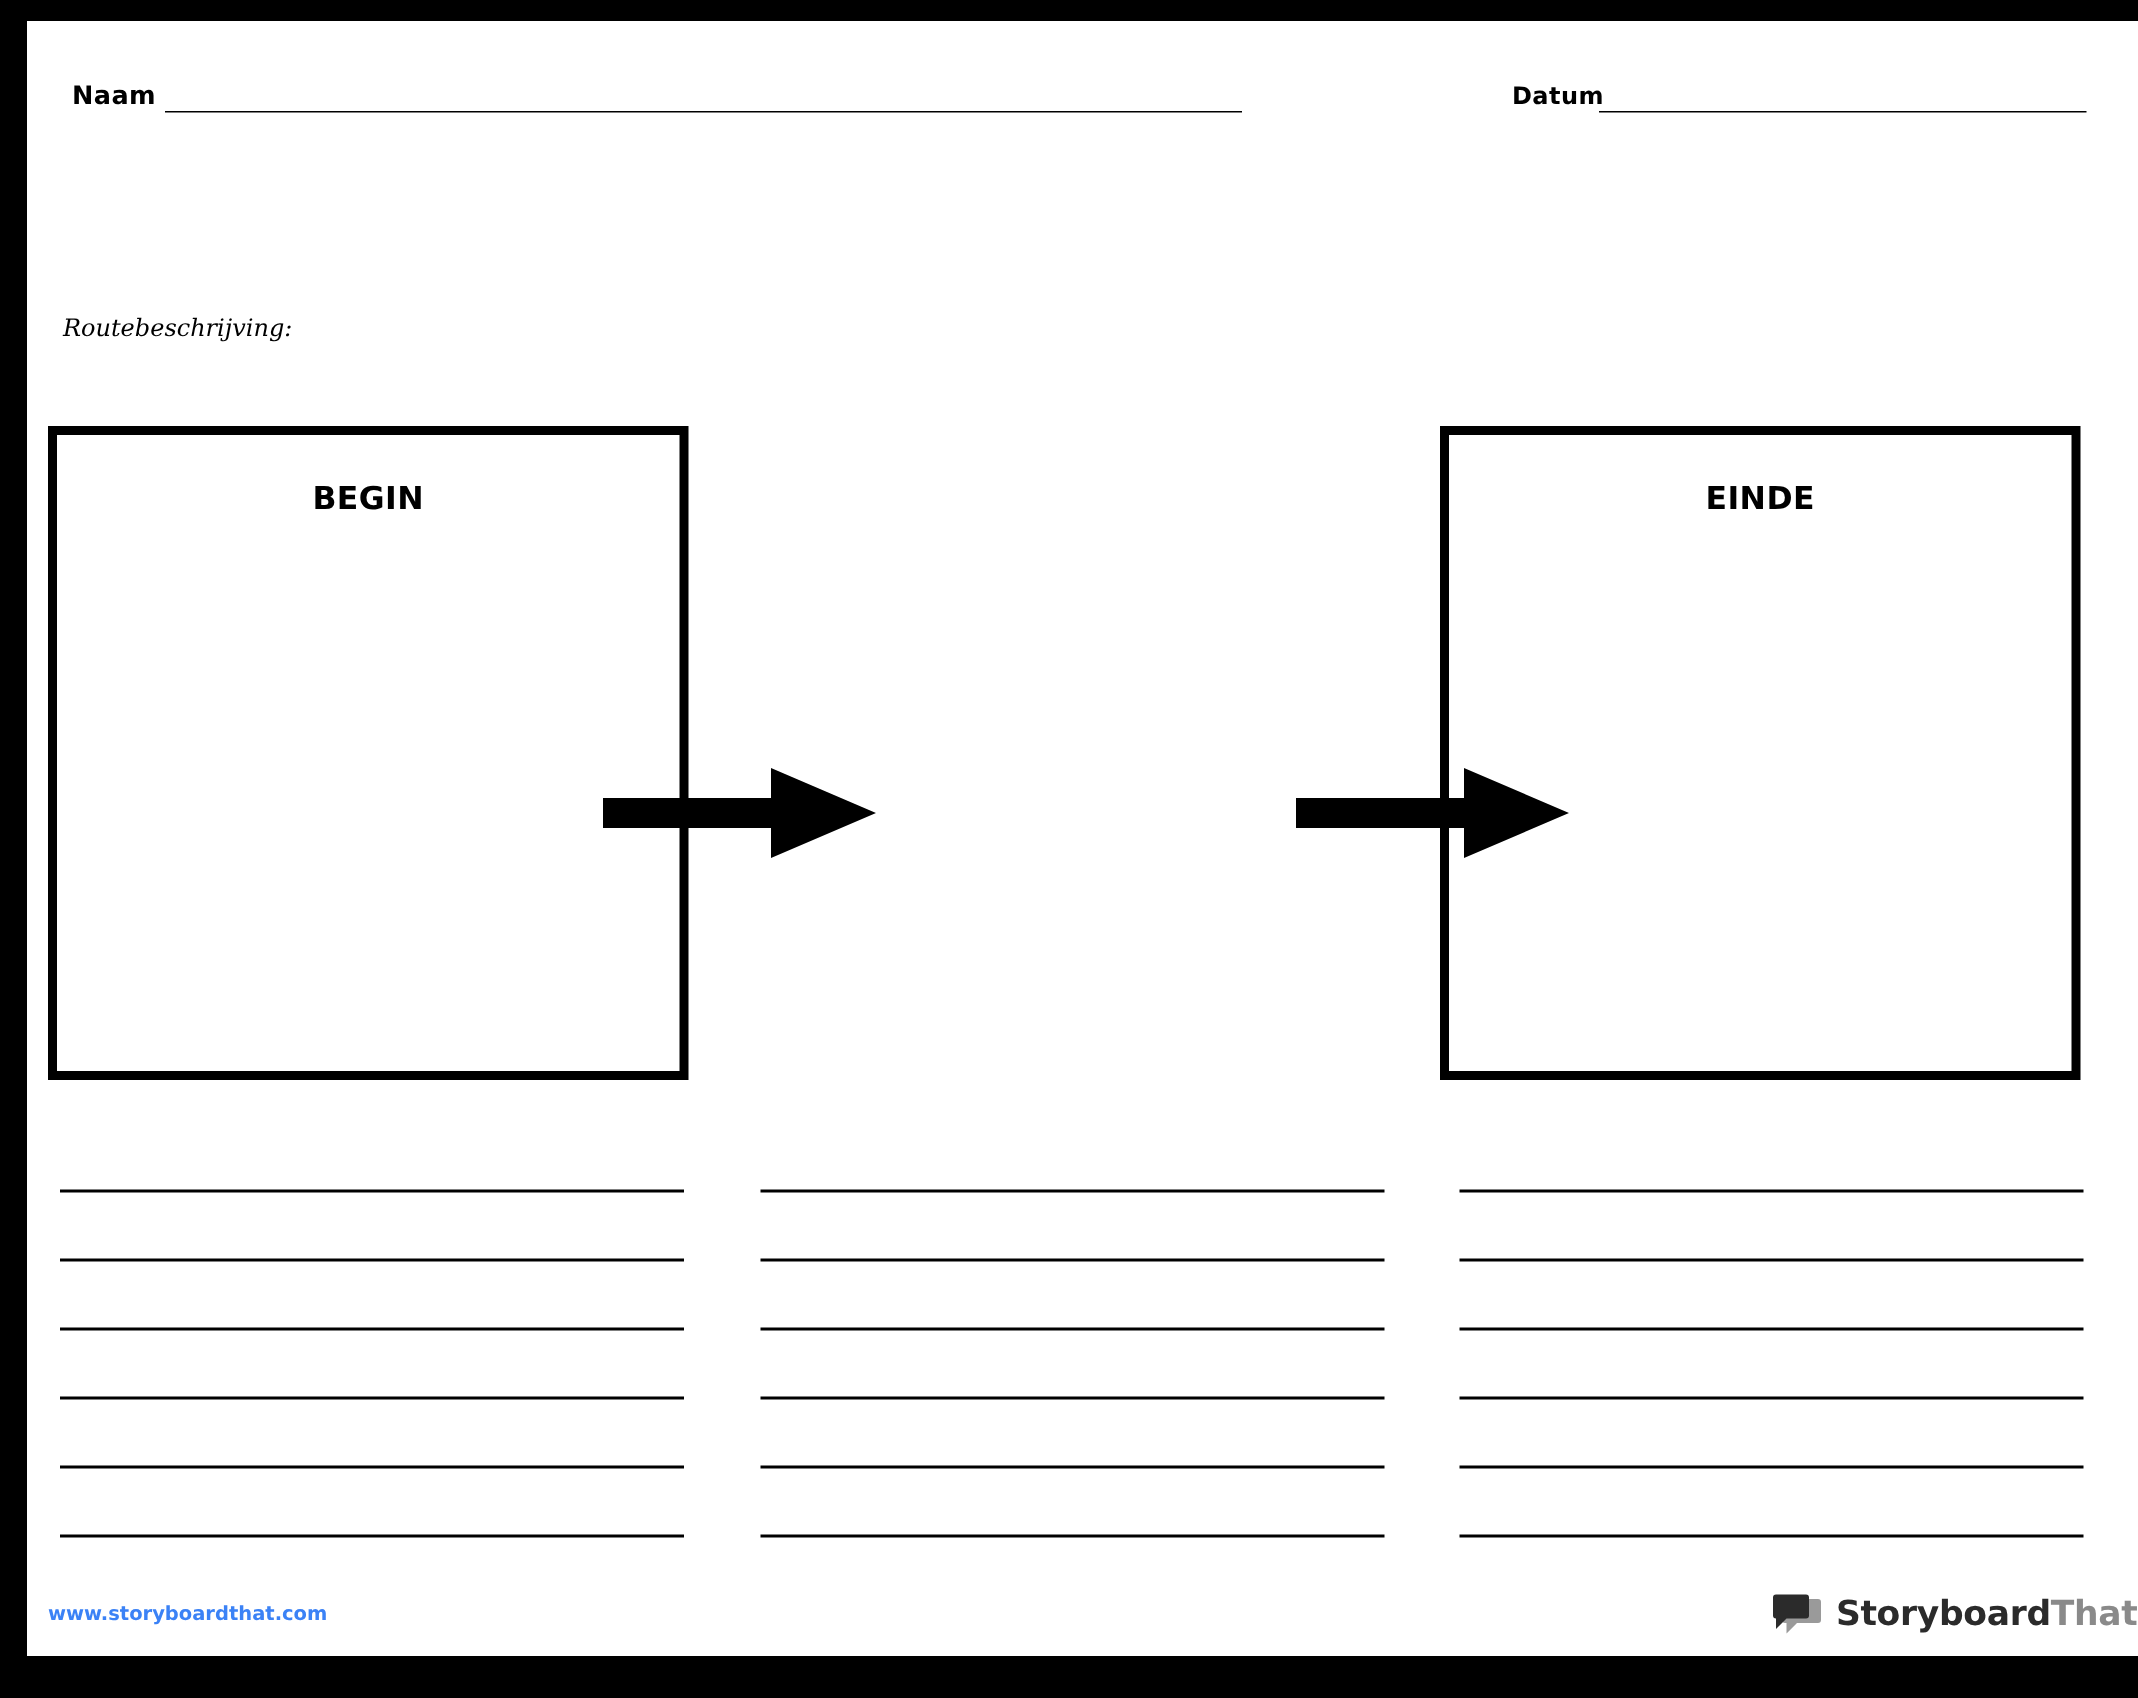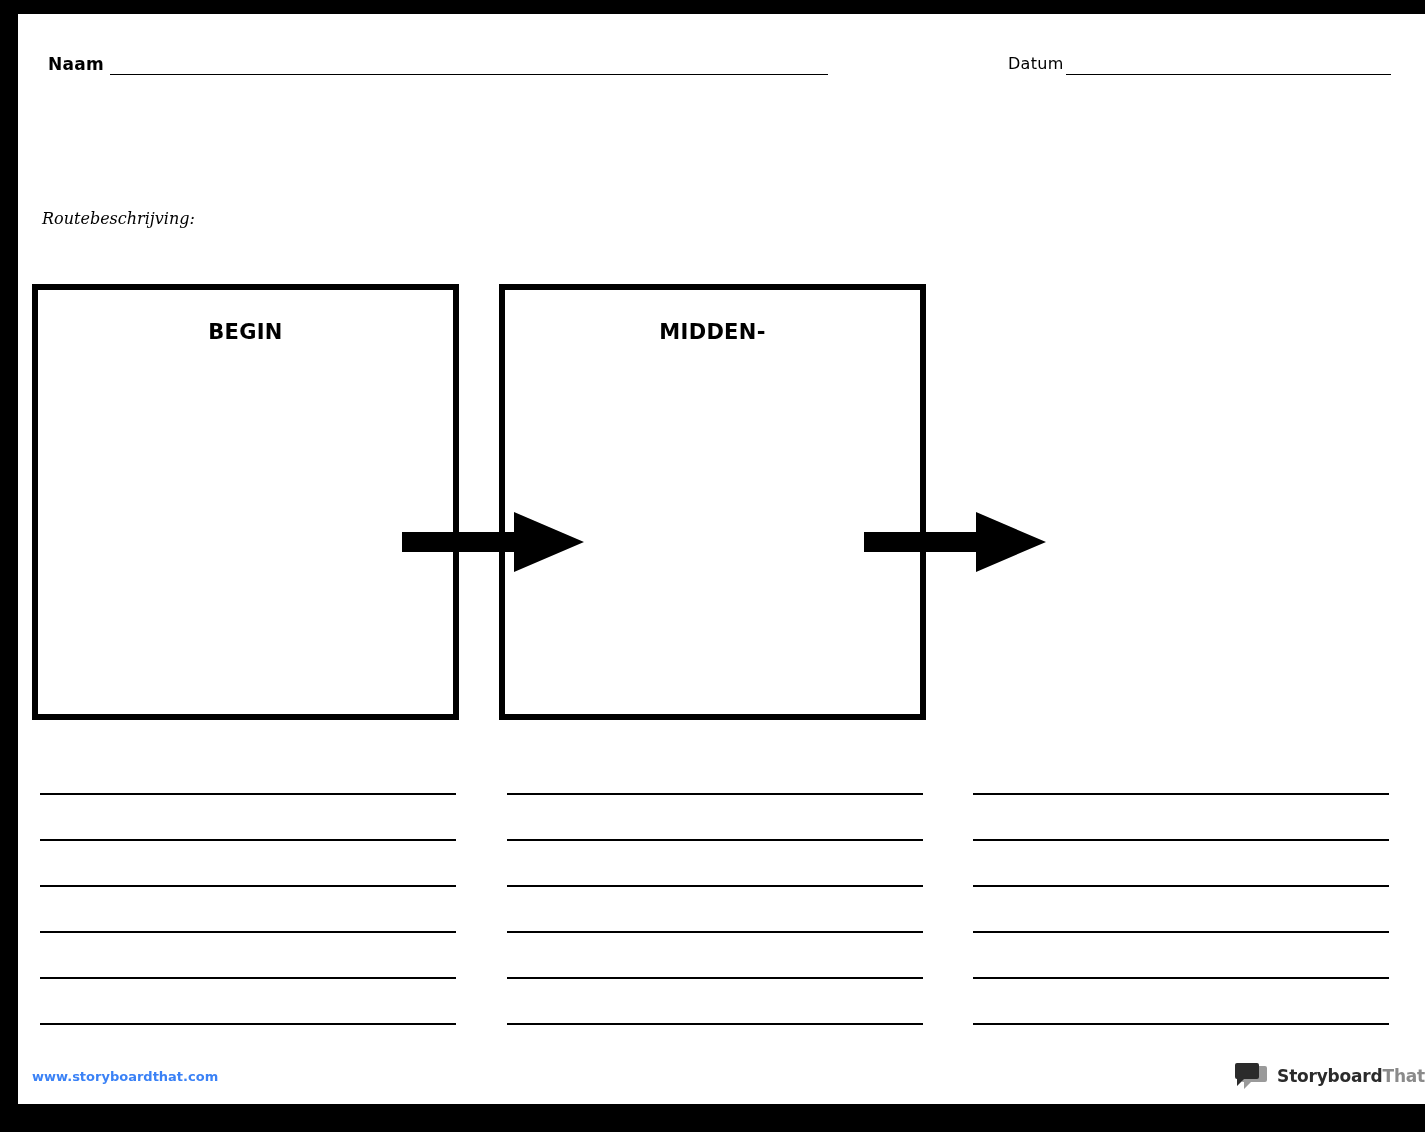--- a/index.html
+++ b/index.html
@@ -52,21 +52,21 @@
     left: 92px;
     top: 40px;
     width: 718px;
     border-bottom: 1.5px solid #000;
   }
   .date-label {
     position: absolute;
     left: 990px;
     top: 20px;
     font-size: 16px;
-    font-weight: normal;
+    font-weight: bold;
     letter-spacing: 0.3px;
     color: #000;
   }
   .date-rule {
     position: absolute;
     left: 1048px;
     top: 40px;
     width: 325px;
     border-bottom: 1.5px solid #000;
   }
@@ -170,21 +170,21 @@
     display: flex;
     align-items: center;
     gap: 8px;
   }
   .brand-logo {
     width: 34px;
     height: 28px;
     position: relative;
   }
   .brand-text {
-    font-size: 17px;
+    font-size: 23px;
     font-weight: bold;
     color: #2b2b2b;
     letter-spacing: -0.2px;
   }
   .brand-text .that { color: #8a8a8a; font-weight: bold; }
 </style>
 </head>
 <body>
 
 <div class="page-frame">
@@ -199,24 +199,24 @@
 
 
     <div class="directions">Routebeschrijving:</div>
 
     <div class="boxes">
 
       <div class="box box-1">
         <div class="box-title">BEGIN</div>
       </div>
 
-      <div class="box box-2">
-        <div class="box-title">MIDDEN-</div>
-      </div>
-
+
+      <div class="box box-3">
+        <div class="box-title">EINDE</div>
+      </div>
 
       <div class="arrow arrow-1">
         <svg width="182" height="60" viewBox="0 0 182 60" xmlns="http://www.w3.org/2000/svg">
           <polygon points="0,20 112,20 112,0 182,30 112,60 112,40 0,40" fill="#000000"></polygon>
         </svg>
       </div>
 
       <div class="arrow arrow-2">
         <svg width="182" height="60" viewBox="0 0 182 60" xmlns="http://www.w3.org/2000/svg">
           <polygon points="0,20 112,20 112,0 182,30 112,60 112,40 0,40" fill="#000000"></polygon>

